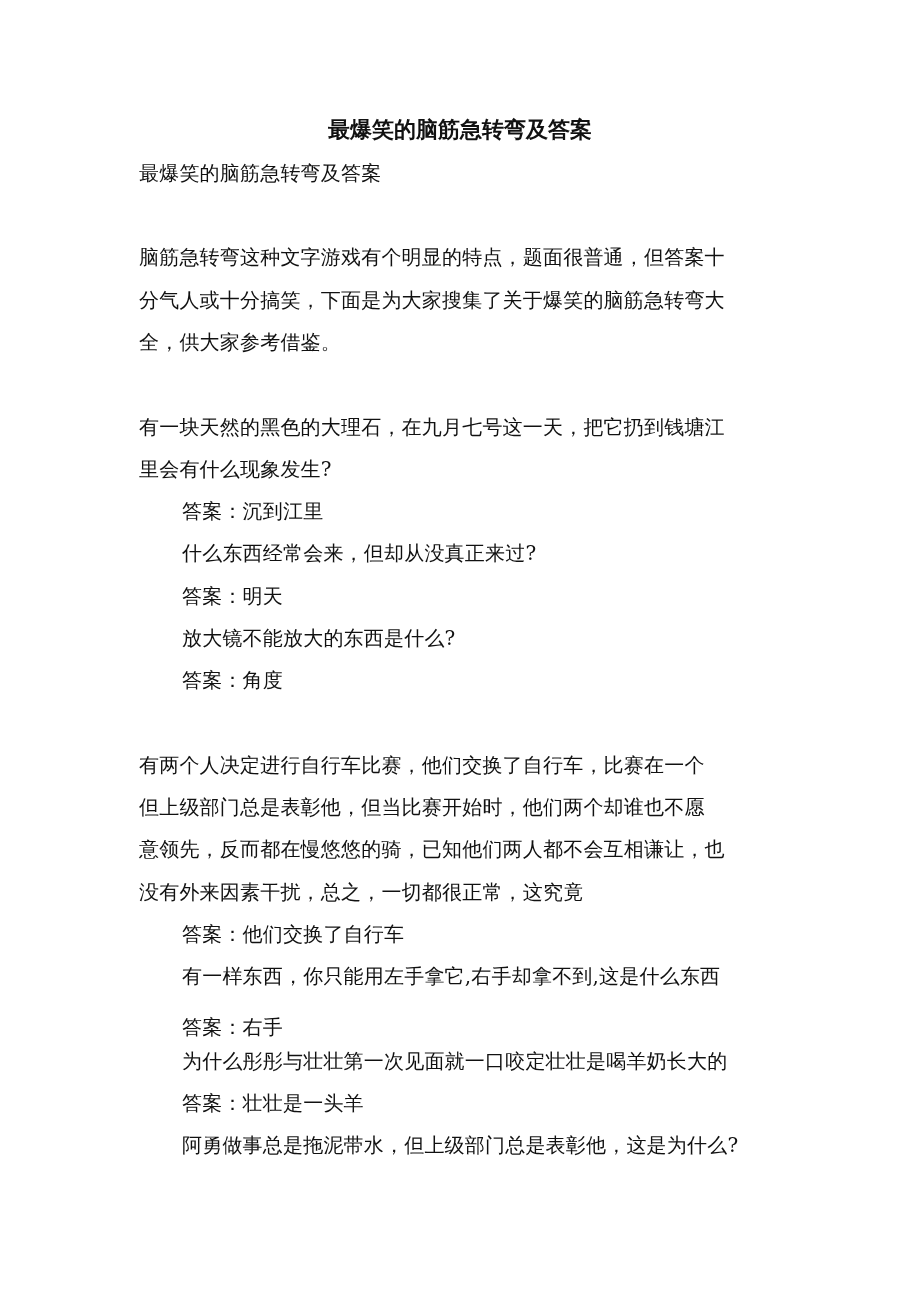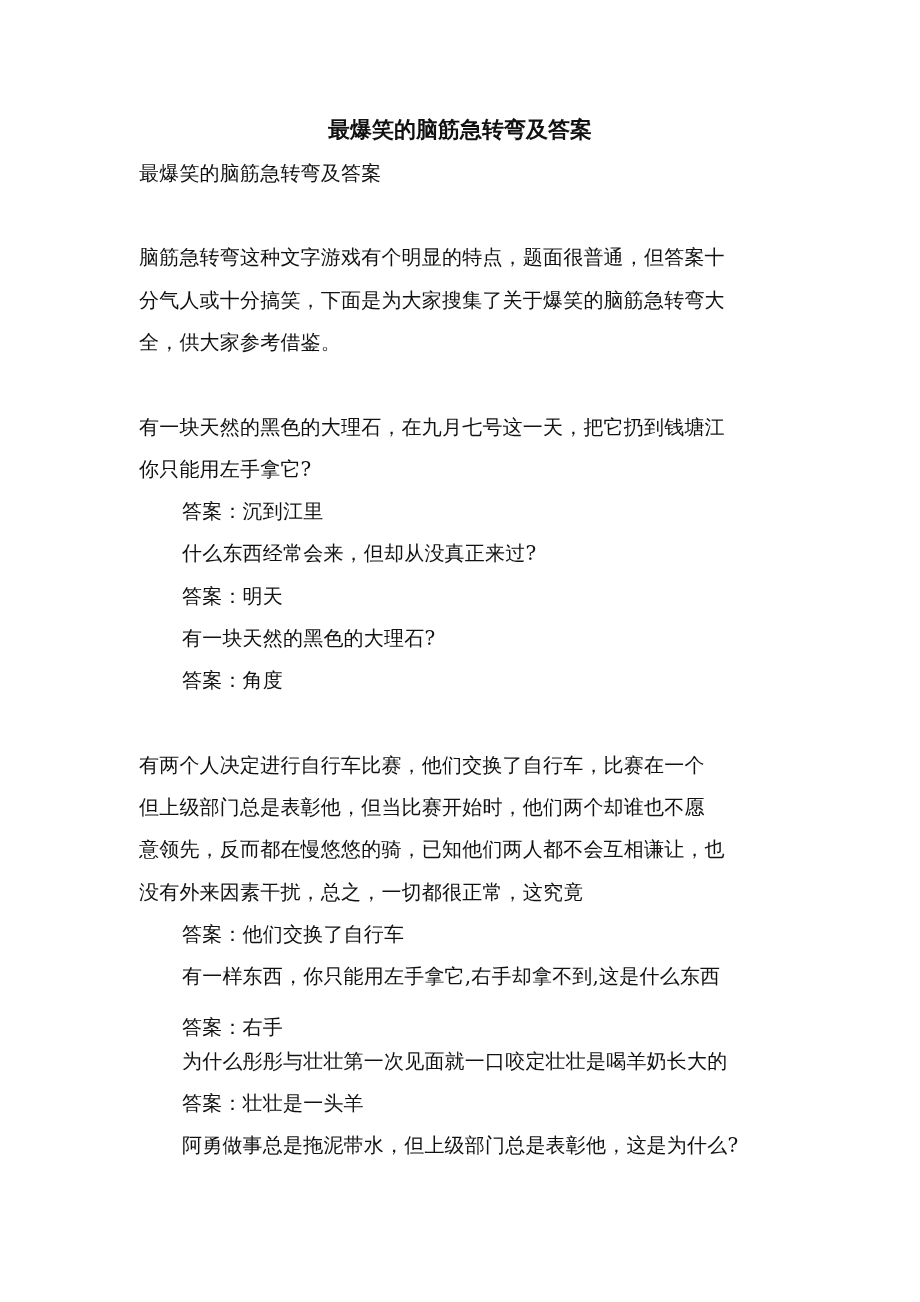--- a/index.html
+++ b/index.html
@@ -52,26 +52,26 @@
 <div class="page">
   <div class="title">最爆笑的脑筋急转弯及答案</div>
 
   <div class="line" style="top:158px">最爆笑的脑筋急转弯及答案</div>
 
   <div class="line" style="top:242px">脑筋急转弯这种文字游戏有个明显的特点，题面很普通，但答案十</div>
   <div class="line" style="top:285px">分气人或十分搞笑，下面是为大家搜集了关于爆笑的脑筋急转弯大</div>
   <div class="line" style="top:412px">有一块天然的黑色的大理石，在九月七号这一天，把它扔到钱塘江</div>
 
   <div class="line" style="top:327px">全，供大家参考借鉴。</div>
-  <div class="line" style="top:454px">你只能用左手拿它?</div>
+  <div class="line" style="top:454px">里会有什么现象发生?</div>
 
   <div class="line indent" style="top:496px">答案：沉到江里</div>
   <div class="line indent" style="top:538px">什么东西经常会来，但却从没真正来过?</div>
   <div class="line indent" style="top:581px">答案：明天</div>
-  <div class="line indent" style="top:623px">有一块天然的黑色的大理石?</div>
+  <div class="line indent" style="top:623px">放大镜不能放大的东西是什么?</div>
   <div class="line indent" style="top:665px">答案：角度</div>
 
   <div class="line" style="top:750px">有两个人决定进行自行车比赛，他们交换了自行车，比赛在一个</div>
   <div class="line" style="top:792px">但上级部门总是表彰他，但当比赛开始时，他们两个却谁也不愿</div>
   <div class="line" style="top:834px">意领先，反而都在慢悠悠的骑，已知他们两人都不会互相谦让，也</div>
   <div class="line" style="top:877px">没有外来因素干扰，总之，一切都很正常，这究竟</div>
 
   <div class="line indent" style="top:961px">有一样东西，你只能用左手拿它,右手却拿不到,这是什么东西</div>
   <div class="line indent" style="top:919px">答案：他们交换了自行车</div>
   <div class="line indent" style="top:1012px">答案：右手</div>

